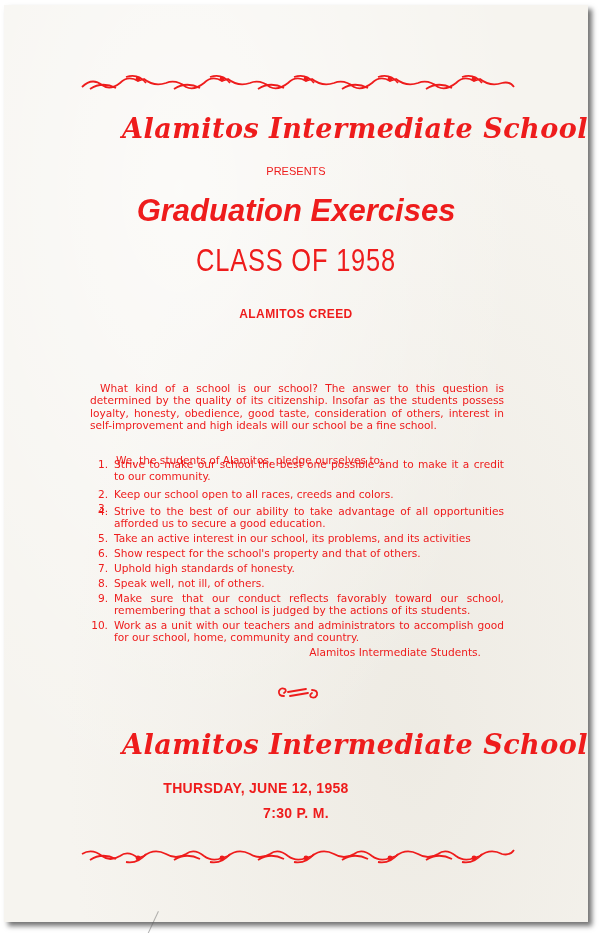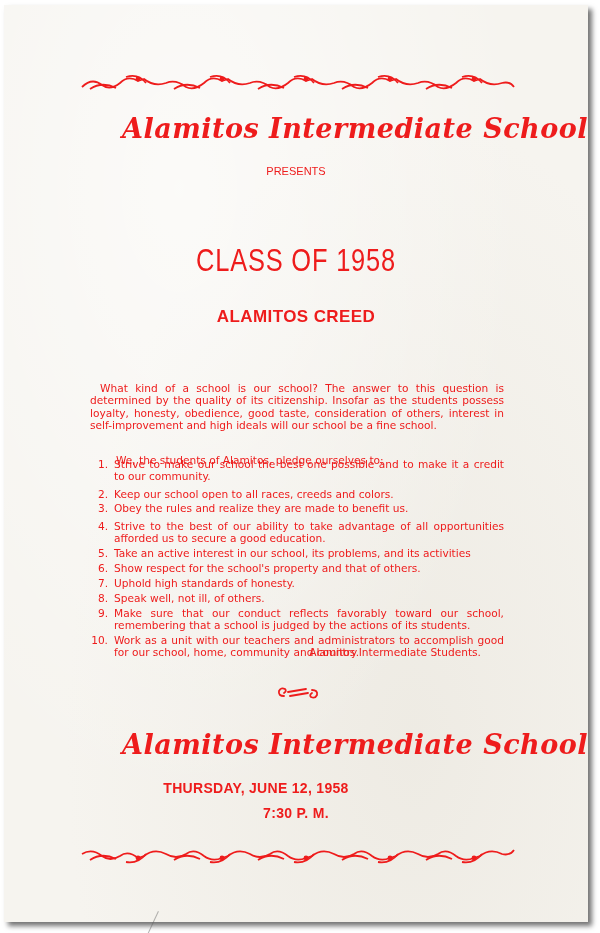--- a/index.html
+++ b/index.html
@@ -37,21 +37,21 @@
       font-family: "Liberation Sans", sans-serif; font-style: italic; font-weight: bold;
       font-size: 31px; color: #ee1c1c;
     }
     .class-of {
       position: absolute; top: 238px; left: 0; width: 584px; text-align: center;
       font-family: "Liberation Sans", sans-serif; font-size: 31px;
       transform: scaleX(0.82); color: #ee1c1c; letter-spacing: 1px;
     }
     .creed-heading {
       position: absolute; top: 302px; left: 0; width: 584px; text-align: center;
-      font-family: "Liberation Sans", sans-serif; font-weight: bold; font-size: 17px;
+      font-family: "Liberation Sans", sans-serif; font-weight: bold; font-size: 12px;
       letter-spacing: 0.4px; color: #ee1c1c;
     }
     .body-text {
       position: absolute; left: 86px; width: 414px;
       font-family: "DejaVu Sans", sans-serif; font-size: 10.6px; line-height: 12.3px;
       color: #ee1c1c; text-align: justify;
     }
     .para1 { top: 325px; text-indent: 10px; }
     .para2 { top: 377px; text-indent: 10px; }
     .pledge-intro { top: 433px; left: 96px; width: 400px; text-align: left; }
@@ -102,31 +102,32 @@
       <circle cx="58" cy="8" r="2.4"></circle>
         <circle cx="142" cy="8" r="2.4"></circle>
         <circle cx="226" cy="8" r="2.4"></circle>
         <circle cx="310" cy="8" r="2.4"></circle>
         <circle cx="394" cy="8" r="2.4"></circle>
     </g>
   </svg>
 
   <div class="script-title title-top">Alamitos Intermediate School</div>
   <div class="presents">PRESENTS</div>
+  <div class="grad">Graduation Exercises</div>
   <div class="class-of">CLASS OF 1958</div>
 
   <div class="creed-heading">ALAMITOS CREED</div>
 
   <p class="body-text para2" style="margin:0">What kind of a school is our school? The answer to this question is determined by the quality of its citizenship. Insofar as the students possess loyalty, honesty, obedience, good taste, consideration of others, interest in self-improvement and high ideals will our school be a fine school.</p>
   <p class="body-text pledge-intro" style="margin:16px">We, the students of Alamitos, pledge ourselves to:</p>
 
   <ol class="pledge-list">
     <li class="gap"><span class="num">1.</span><span>Strive to make our school the best one possible and to make it a credit to our community.</span></li>
     <li><span class="num">2.</span><span>Keep our school open to all races, creeds and colors.</span></li>
-    <li class="gap"><span class="num">3.</span><span>Obey the rules and realize they are made to benefit us.</span></li>
+    <li class="gap"><span class="num">3.</span></li>
     <li><span class="num">4.</span><span>Strive to the best of our ability to take advantage of all opportunities afforded us to secure a good education.</span></li>
     <li><span class="num">5.</span><span>Take an active interest in our school, its problems, and its activities</span></li>
     <li><span class="num">6.</span><span>Show respect for the school's property and that of others.</span></li>
     <li><span class="num">7.</span><span>Uphold high standards of honesty.</span></li>
     <li><span class="num">8.</span><span>Speak well, not ill, of others.</span></li>
     <li><span class="num">9.</span><span>Make sure that our conduct reflects favorably toward our school, remembering that a school is judged by the actions of its students.</span></li>
     <li><span class="num">10.</span><span>Work as a unit with our teachers and administrators to accomplish good for our school, home, community and country.</span></li>
   </ol>
 
   <div class="signature">Alamitos Intermediate Students.</div>

